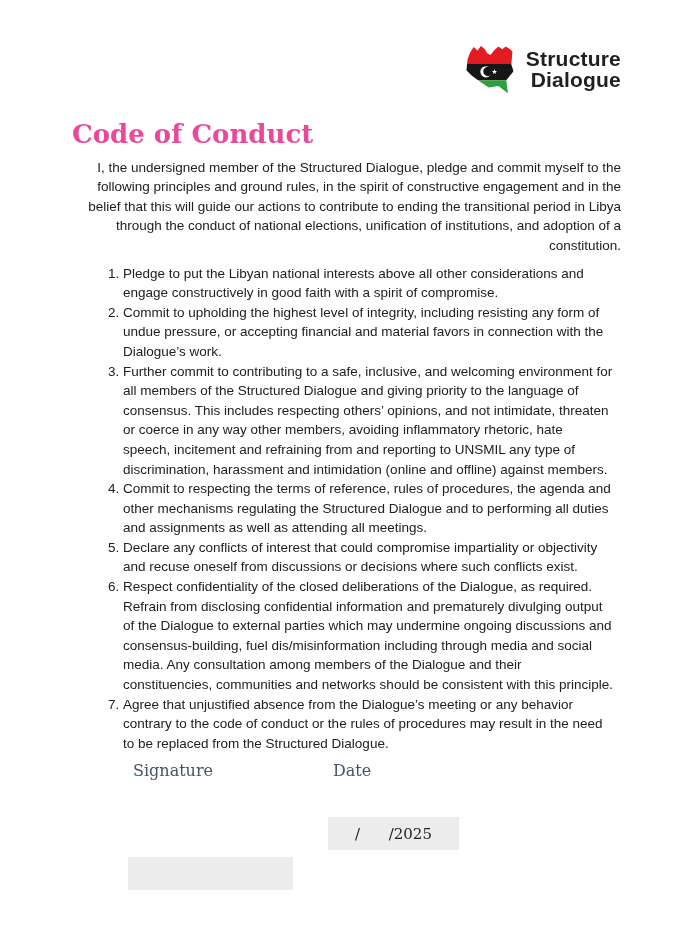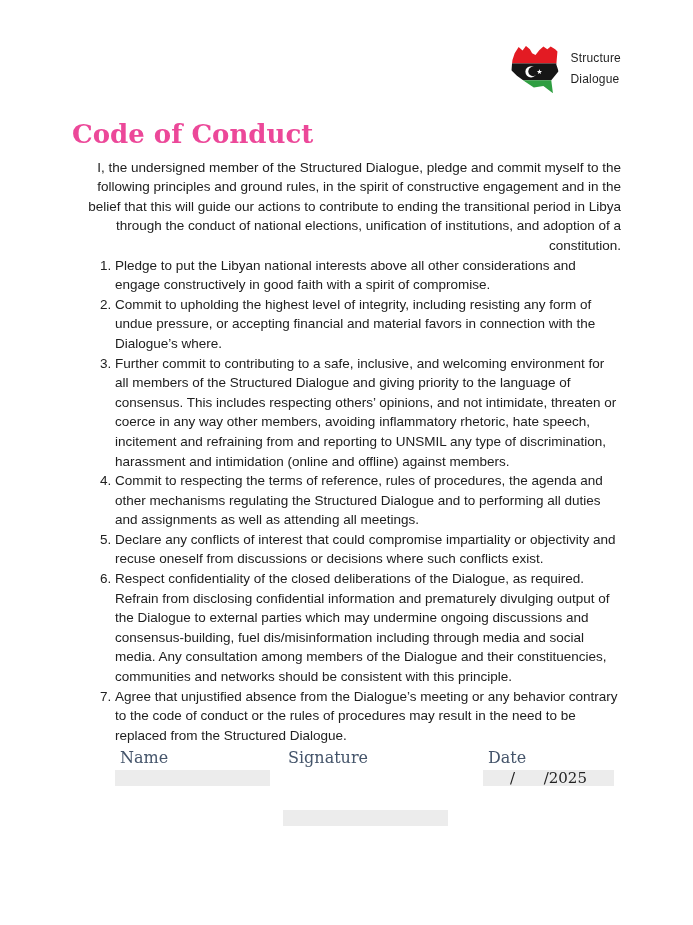--- a/index.html
+++ b/index.html
@@ -14,43 +14,44 @@
     overflow: hidden;
   }
   .header {
     display: flex;
     justify-content: flex-end;
     padding: 42px 72px 0 72px;
   }
   .logo { display: flex; align-items: center; gap: 7px; }
   .logo-icon svg { width: 57px; height: 54px; display: block; }
   .logo-text {
-    font-weight: normal;
-    font-size: 12px;
+    font-weight: bold;
+    font-size: 21px;
     line-height: 21px;
     color: #1f1f1f;
     letter-spacing: 0.2px;
+    text-align: right;
   }
   .content { padding: 0 72px; }
   .title {
     font-family: "DejaVu Serif", serif;
     font-weight: bold;
     font-size: 26px;
     line-height: 1.1;
     color: #ec4899;
     margin-top: 24px;
   }
   .intro {
     font-size: 13.5px;
     line-height: 19.6px;
     margin-top: 9px;
     text-align: right;
   }
   ol.principles {
-    margin: 0;
+    margin: 8px;
     padding-left: 43px;
     font-size: 13.5px;
     line-height: 19.6px;
     list-style: decimal;
   }
   .form-row {
     display: flex;
     margin-top: 3px;
     padding-left: 43px;
   }
@@ -60,25 +61,26 @@
   .form-col.date { width: 131px; margin-left: 35px; }
   .form-label {
     font-family: "DejaVu Serif", serif;
     font-size: 16px;
     color: #44546a;
     padding-left: 5px;
     margin-bottom: 3px;
   }
   .form-box {
     background: #ececec;
-    height: 16px;
+    height: 33px;
     display: flex;
     align-items: center;
     justify-content: center;
     cursor: text;
+    margin-top: 34px;
   }
   .date-value {
     font-family: "DejaVu Serif", serif;
     font-size: 15px;
     color: #212121;
     white-space: pre;
   }
 </style>
 </head>
 <body>
@@ -111,35 +113,29 @@
     </div>
   </div>
 
   <div class="content">
     <h1 class="title">Code of Conduct</h1>
 
     <p class="intro">I, the undersigned member of the Structured Dialogue, pledge and commit myself to the following principles and ground rules, in the spirit of constructive engagement and in the belief that this will guide our actions to contribute to ending the transitional period in Libya through the conduct of national elections, unification of institutions, and adoption of a constitution.</p>
 
     <ol class="principles">
       <li>Pledge to put the Libyan national interests above all other considerations and engage constructively in good faith with a spirit of compromise.</li>
-      <li>Commit to upholding the highest level of integrity, including resisting any form of undue pressure, or accepting financial and material favors in connection with the Dialogue’s where.</li>
+      <li>Commit to upholding the highest level of integrity, including resisting any form of undue pressure, or accepting financial and material favors in connection with the Dialogue’s work.</li>
       <li>Further commit to contributing to a safe, inclusive, and welcoming environment for all members of the Structured Dialogue and giving priority to the language of consensus. This includes respecting others’ opinions, and not intimidate, threaten or coerce in any way other members, avoiding inflammatory rhetoric, hate speech, incitement and refraining from and reporting to UNSMIL any type of discrimination, harassment and intimidation (online and offline) against members.</li>
       <li>Commit to respecting the terms of reference, rules of procedures, the agenda and other mechanisms regulating the Structured Dialogue and to performing all duties and assignments as well as attending all meetings.</li>
       <li>Declare any conflicts of interest that could compromise impartiality or objectivity and recuse oneself from discussions or decisions where such conflicts exist.</li>
       <li>Respect confidentiality of the closed deliberations of the Dialogue, as required. Refrain from disclosing confidential information and prematurely divulging output of the Dialogue to external parties which may undermine ongoing discussions and consensus-building, fuel dis/misinformation including through media and social media. Any consultation among members of the Dialogue and their constituencies, communities and networks should be consistent with this principle.</li>
       <li>Agree that unjustified absence from the Dialogue’s meeting or any behavior contrary to the code of conduct or the rules of procedures may result in the need to be replaced from the Structured Dialogue.</li>
     </ol>
 
     <div class="form-row">
-      <div class="form-col name">
-        <div class="form-label">Name</div>
-        <div class="form-box">
-          <span class="date-value"></span>
-        </div>
-      </div>
       <div class="form-col signature">
         <div class="form-label">Signature</div>
         <div class="form-box">
           <span class="date-value"></span>
         </div>
       </div>
       <div class="form-col date">
         <div class="form-label">Date</div>
         <div class="form-box">
           <span class="date-value">/      /2025</span>

